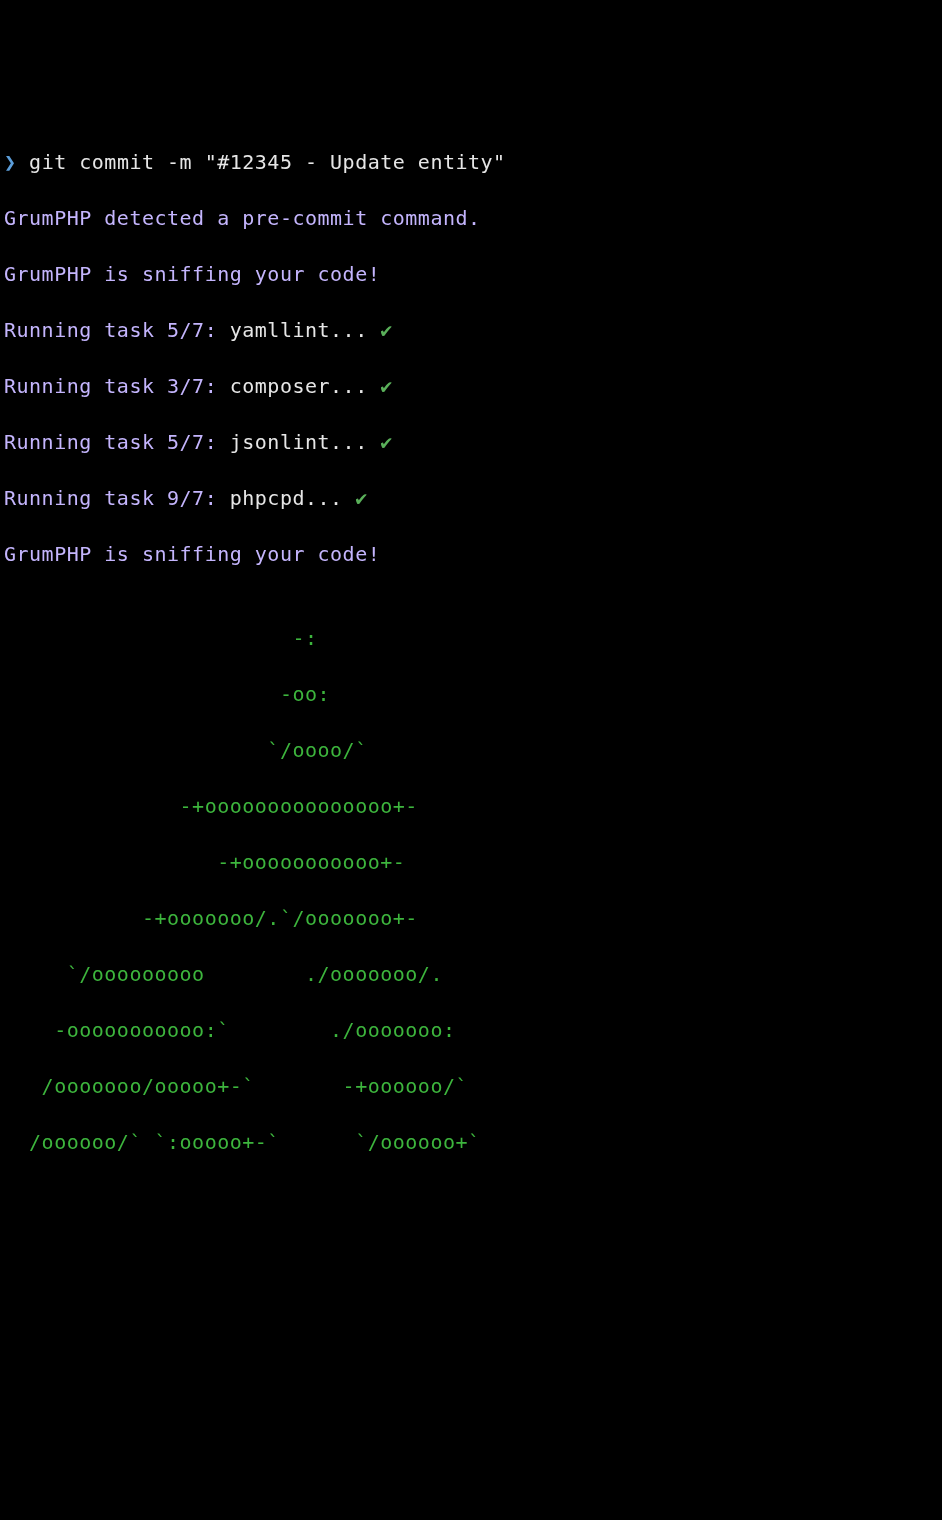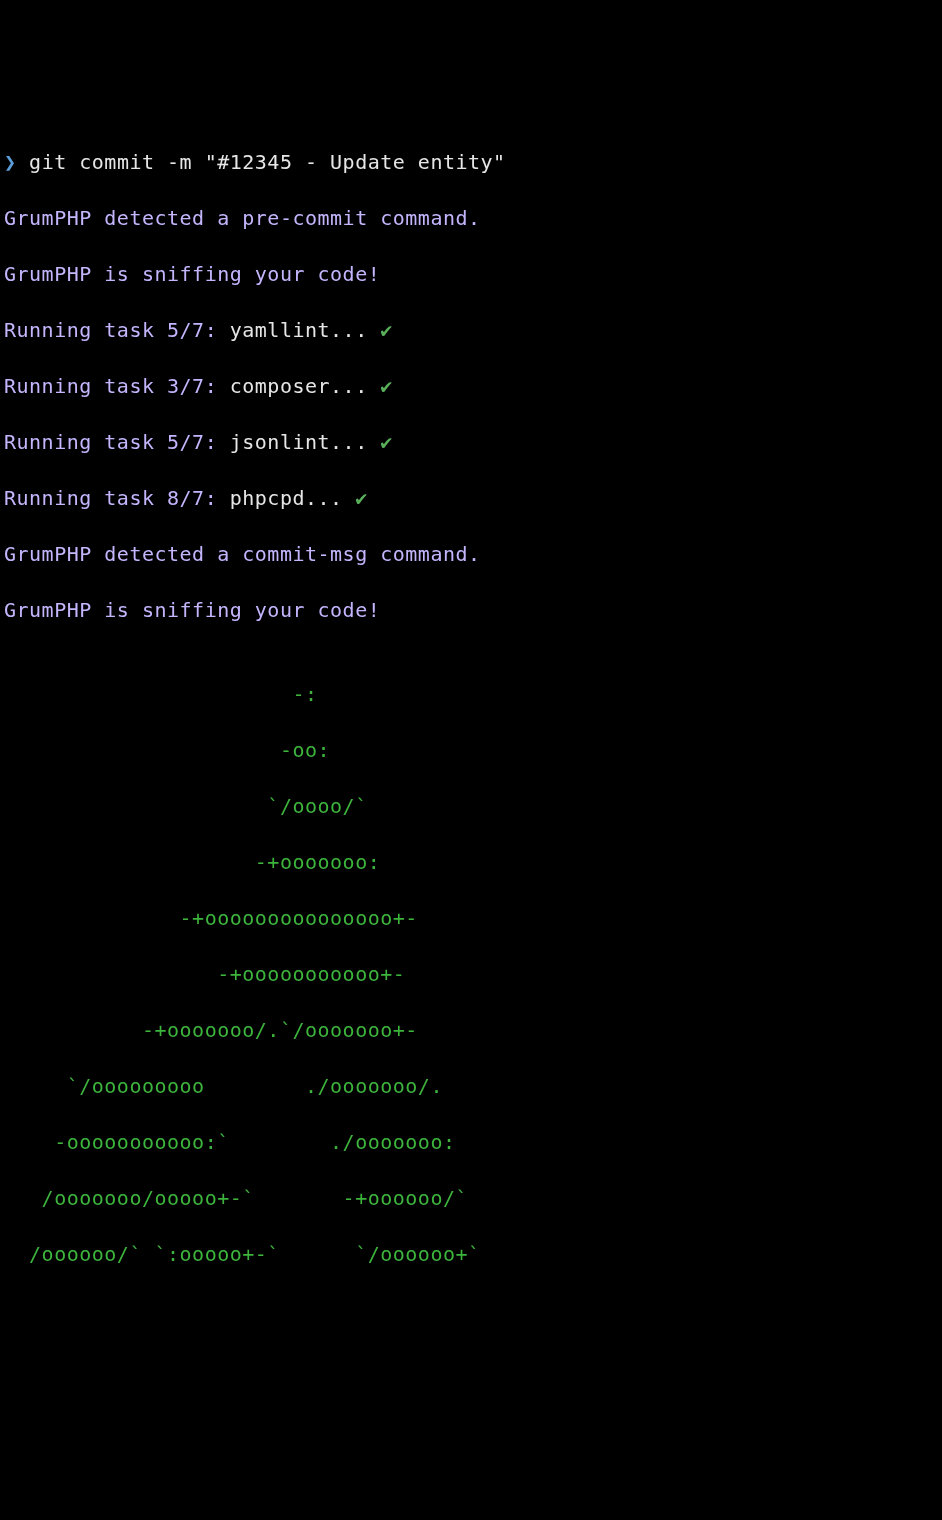--- a/index.html
+++ b/index.html
@@ -43,28 +43,26 @@
 
 
 
 <div>
 <span class="line"><span class="prompt-char">❯</span><span class="white"> git commit -m "#12345 - Update entity"</span></span>
 <span class="line yellow">GrumPHP detected a pre-commit command.</span>
 <span class="line yellow">GrumPHP is sniffing your code!</span>
 <span class="line"><span class="yellow">Running task 5/7:</span><span class="white"> yamllint... </span><span class="check">✔</span></span>
 <span class="line"><span class="yellow">Running task 3/7:</span><span class="white"> composer... </span><span class="check">✔</span></span>
 <span class="line"><span class="yellow">Running task 5/7:</span><span class="white"> jsonlint... </span><span class="check">✔</span></span>
-<span class="line"><span class="yellow">Running task 8/7:</span><span class="white"> phpcpd... </span><span class="check">✔</span></span>
-<span class="line yellow">GrumPHP detected a commit-msg command.</span>
+<span class="line"><span class="yellow">Running task 9/7:</span><span class="white"> phpcpd... </span><span class="check">✔</span></span>
 <span class="line yellow">GrumPHP is sniffing your code!</span>
 <div class="ascii-art">
 <span class="line">                       -:</span>
 <span class="line">                      -oo:</span>
 <span class="line">                     `/oooo/`</span>
-<span class="line">                    -+ooooooo:</span>
 <span class="line">              -+ooooooooooooooo+-</span>
 <span class="line">                 -+ooooooooooo+-</span>
 <span class="line">           -+ooooooo/.`/ooooooo+-</span>
 <span class="line">     `/ooooooooo        ./ooooooo/.</span>
 <span class="line">    -ooooooooooo:`        ./ooooooo:</span>
 <span class="line">   /ooooooo/ooooo+-`       -+oooooo/`</span>
 <span class="line">  /oooooo/` `:ooooo+-`      `/oooooo+`</span>
 
 
 

